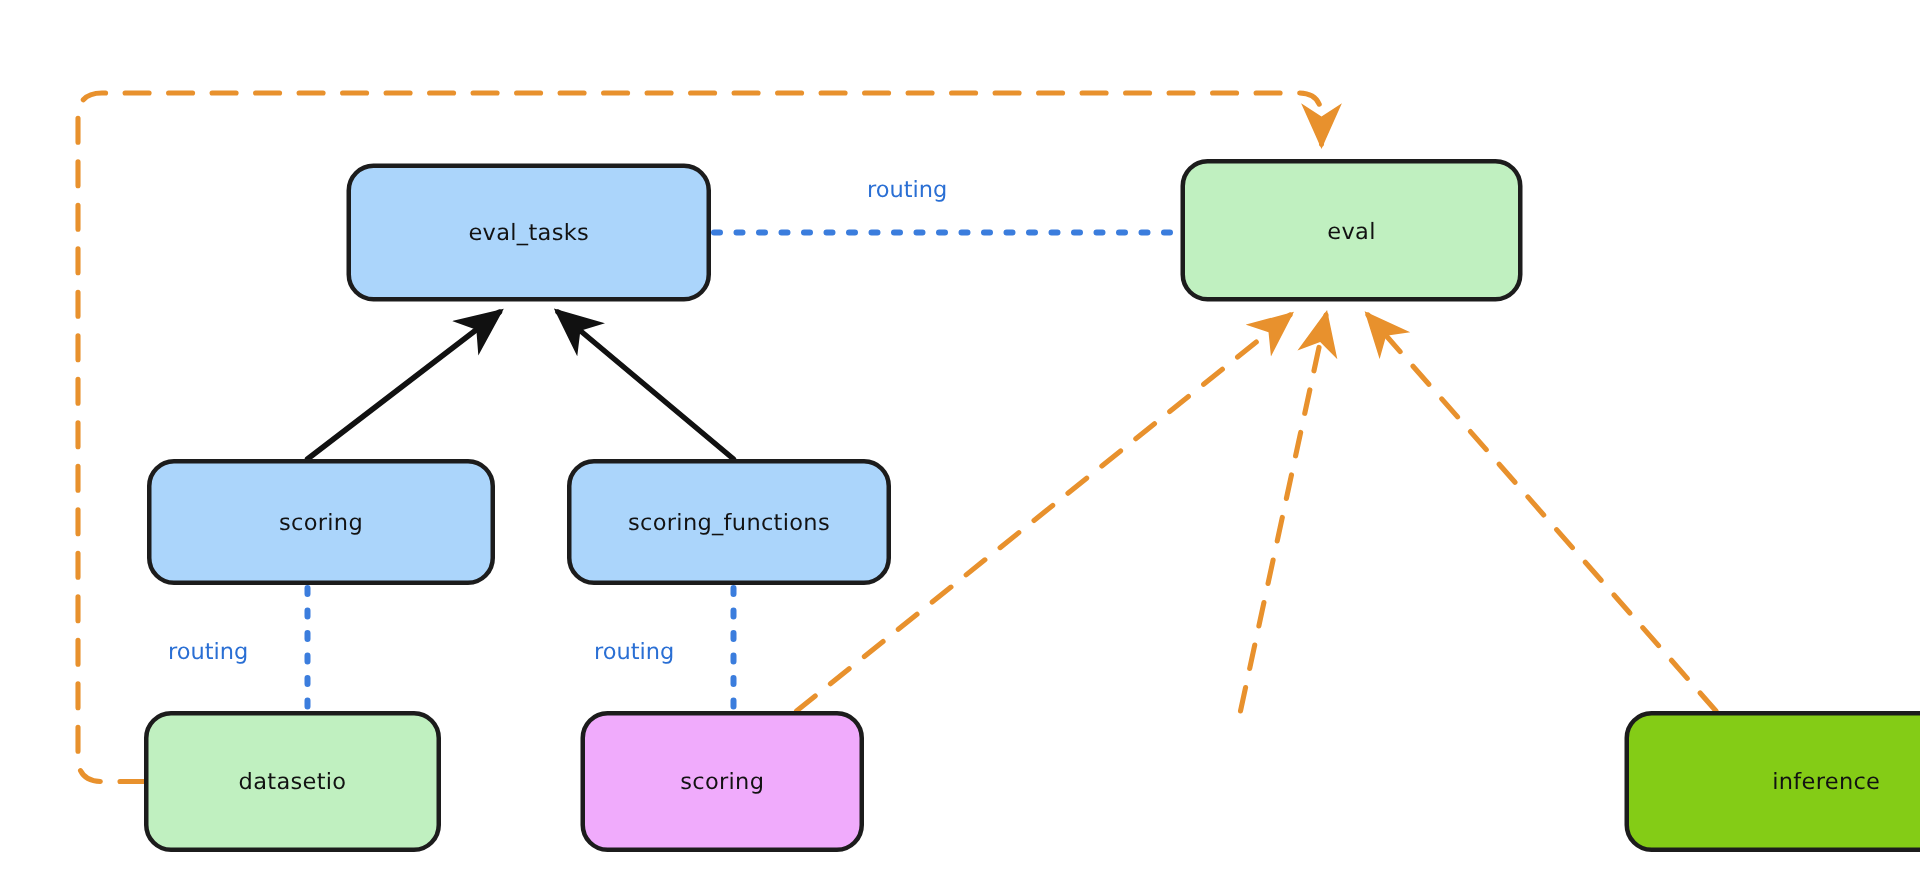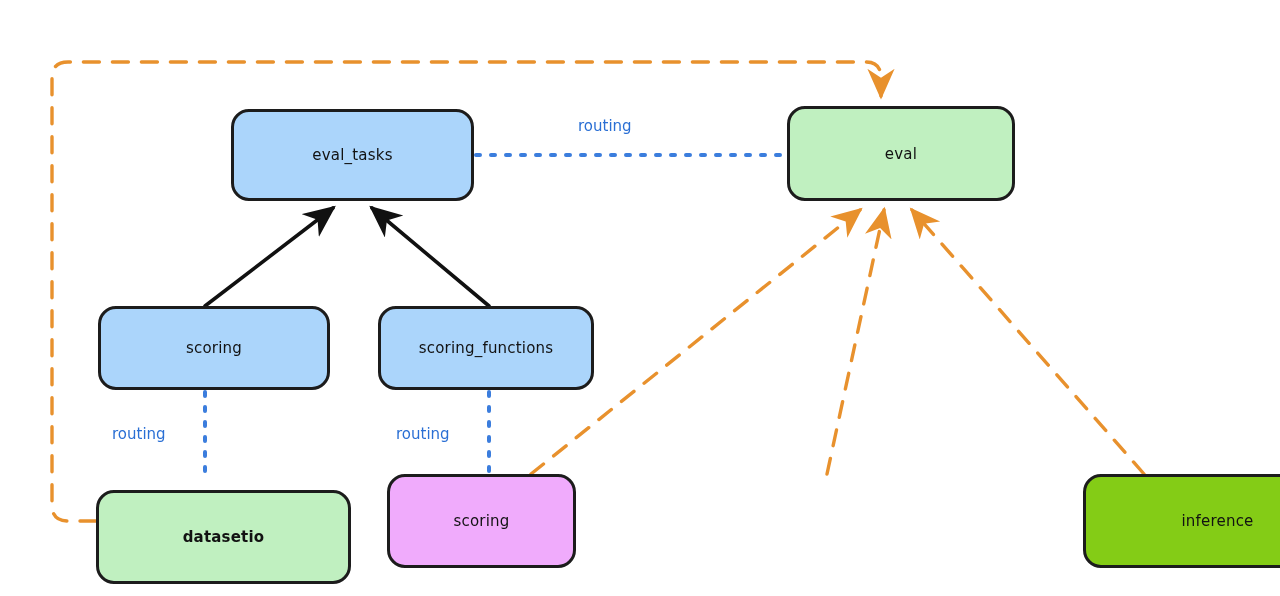--- a/index.html
+++ b/index.html
@@ -116,21 +116,21 @@
   </div>
 
   <div class="node blue" style="left: 98px; top: 306px; width: 232px; height: 84px; background: rgb(171, 213, 251); border-color: rgb(28, 28, 28);">
     <span class="node-label">scoring</span>
   </div>
 
   <div class="node blue" style="left: 378px; top: 306px; width: 216px; height: 84px; background: rgb(171, 213, 251); border-color: rgb(28, 28, 28);">
     <span class="node-label">scoring_functions</span>
   </div>
 
-  <div class="node green" style="left: 96px; top: 490px; width: 255px; height: 94px; background: rgb(192, 240, 192); border-color: rgb(28, 28, 28); font-weight: bold;">
+  <div class="node green" style="left: 96px; top: 474px; width: 198px; height: 94px; background: rgb(192, 240, 192); border-color: rgb(28, 28, 28);">
     <span class="node-label">datasetio</span>
   </div>
 
   <div class="node green" style="left: 387px; top: 474px; width: 189px; height: 94px; background: #f0abfc; border-color: rgb(28, 28, 28);">
     <span class="node-label">scoring</span>
   </div>
 
 
   <div class="node green" style="left: 1083px; top: 474px; width: 269px; height: 94px; background: #84cc16; border-color: rgb(28, 28, 28);">
     <span class="node-label">inference</span>

